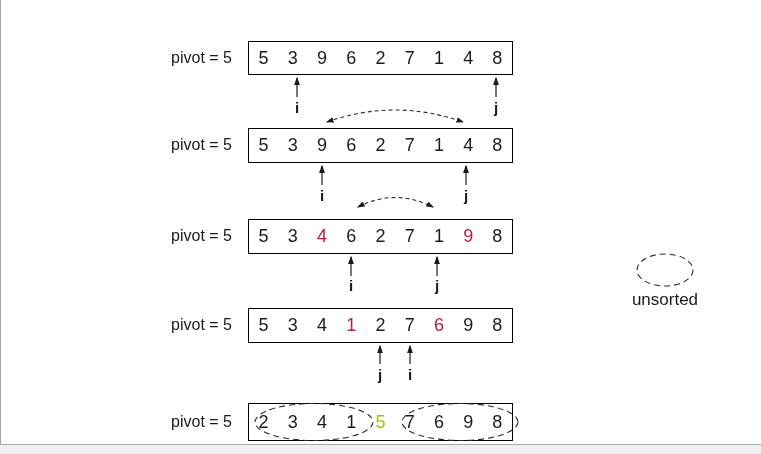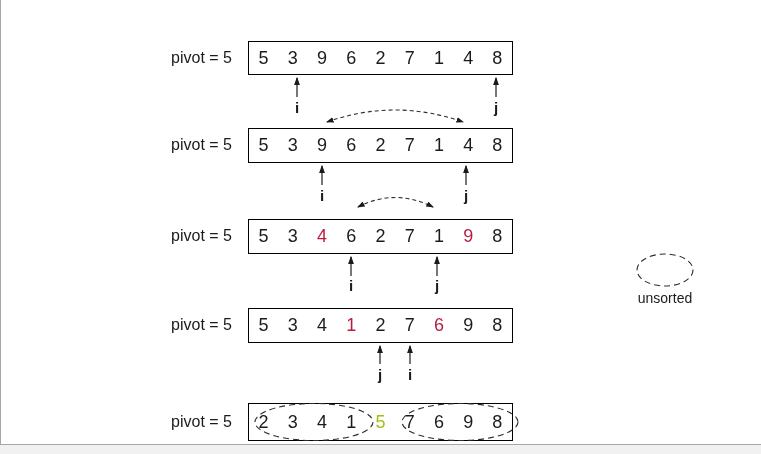--- a/index.html
+++ b/index.html
@@ -10,21 +10,21 @@
   .edge-left{position:absolute;left:0;top:0;width:1px;height:454px;background:var(--edge_line,#a6a6a6);}
   .bottom-strip{position:absolute;left:0;top:444px;width:761px;height:10px;
     background:var(--bottom_strip,#f1f1f1);border-top:1px solid var(--edge_line,#ababab);box-sizing:border-box;}
   .pivot-label{position:absolute;left:148px;width:84px;text-align:right;font-size:16px;line-height:18px;white-space:nowrap;}
   .box{position:absolute;left:248px;width:265px;border:1px solid var(--box_border,#000);
     box-sizing:border-box;display:flex;align-items:center;background:transparent;}
   .cell{flex:1;text-align:center;font-size:18px;font-weight:500;color:var(--ink,#1b1b1b);}
   .cell[data-color="red"]{color:var(--red,#b81d3f);}
   .cell[data-color="green"]{color:var(--green,#a1c117);}
   .ptr{position:absolute;transform:translateX(-50%);font-size:15px;line-height:17px;font-weight:600;}
-  .legend-label{position:absolute;left:665px;top:290px;transform:translateX(-50%);font-size:14px;}
+  .legend-label{position:absolute;left:665px;top:290px;transform:translateX(-50%);font-size:17px;}
   svg.overlay{position:absolute;left:0;top:0;pointer-events:none;}
 </style>
 </head>
 <body>
 
 <div class="canvas">
 
   <div class="edge-left"></div>
 
   <div class="pivot-label" style="top:49px">pivot = 5</div>

